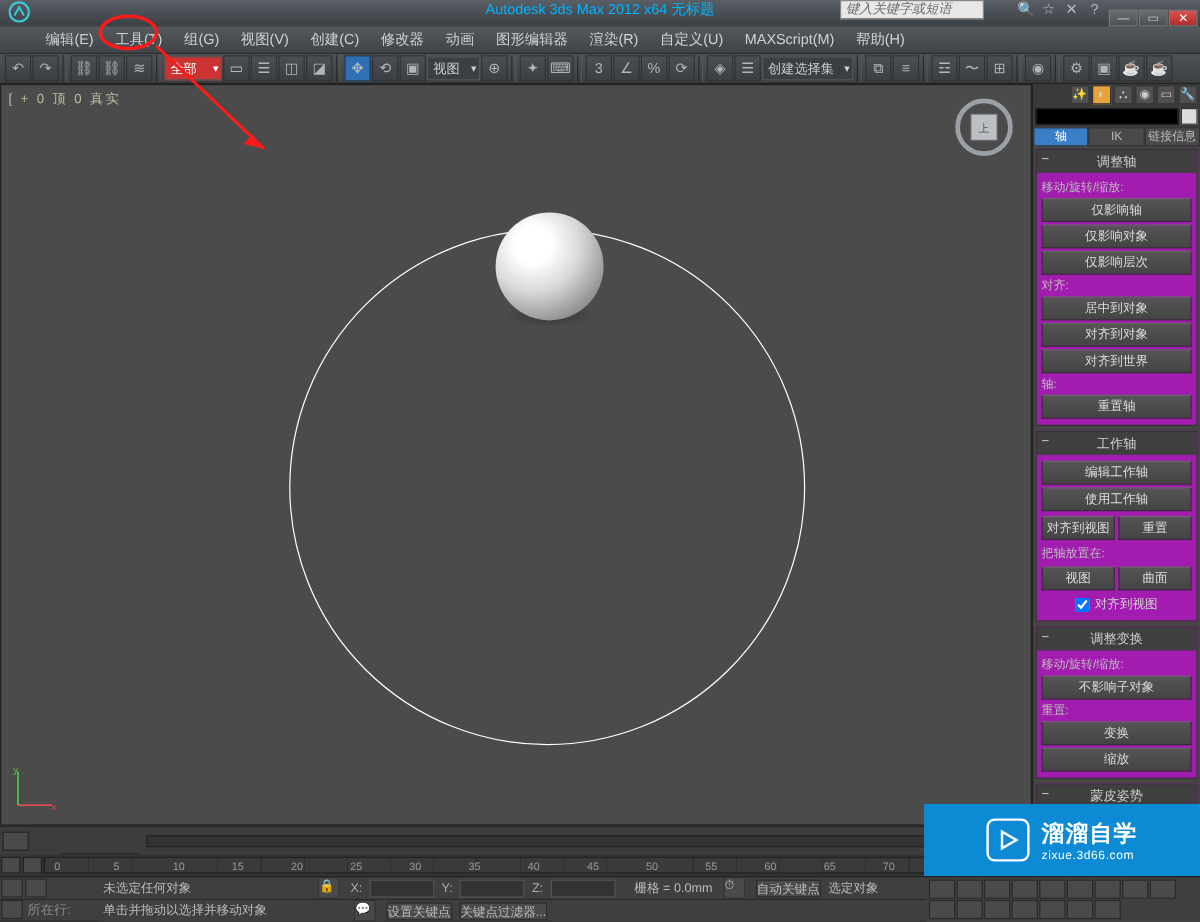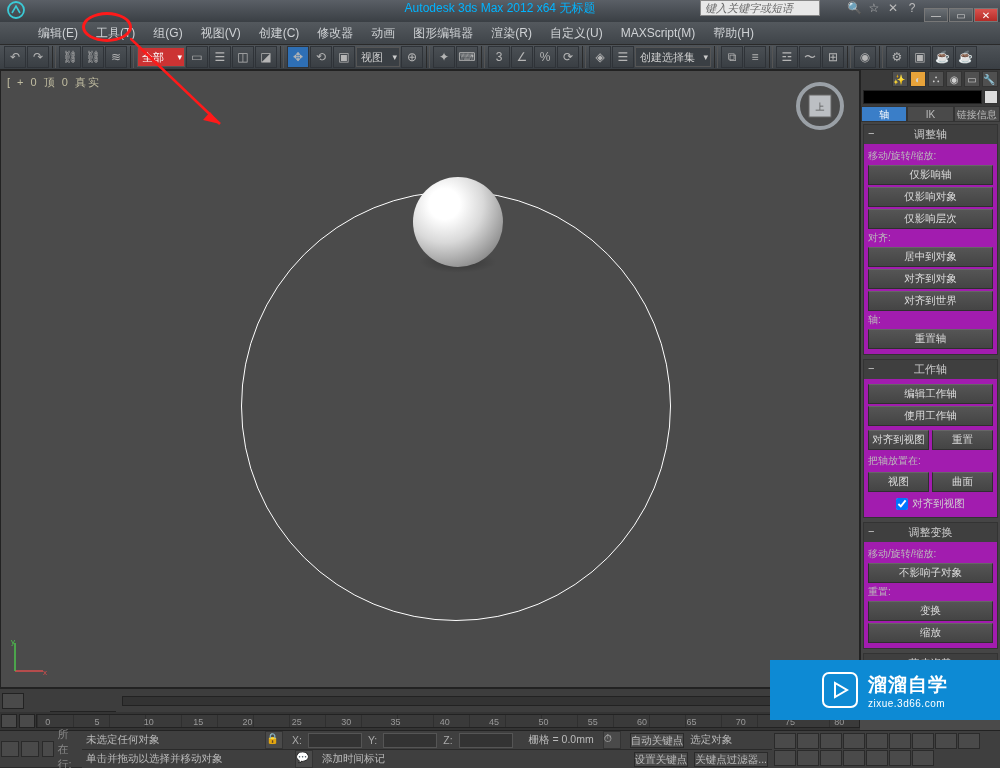--- a/index.html
+++ b/index.html
@@ -66,33 +66,33 @@
 .timeslider { position:absolute; left:0; right:140px; bottom:56px; height:24px; background:#3d3d3d; border-top:1px solid #222; display:flex; align-items:center; }
 .timeslider .handle { width:66px; height:16px; background:linear-gradient(#5a5f64,#444); border:1px solid #222; margin-left:26px; display:flex; align-items:center; justify-content:center; font-size:10px; color:#ddd;margin-top:37px; }
 .timeslider .track { flex:1; margin:0 6px; height:10px; background:#333; border:1px solid #222; }
 
 .trackbar { position:absolute; left:0; right:140px; bottom:38px; height:18px; background:#343434; display:flex; align-items:center; }
 .trackbar .btn { width:16px; height:14px; background:#4a4a4a; border:1px solid #222; margin:0 1px; }
 .trackbar .ruler { flex:1; height:14px; background: repeating-linear-gradient(90deg,#2f2f2f 0,#2f2f2f 1px,#3a3a3a 1px,#3a3a3a 36px); border:1px solid #222; position:relative; color:#999; font-size:9px; }
 .trackbar .ruler span { position:absolute; bottom:0; }
 
 .statusbar { position:absolute; left:0; right:0; bottom:0; height:38px; background:#3f3f3f; border-top:1px solid #222; display:flex; font-size:10.5px; }
-.status-left { width:82px; display:flex; flex-direction:row; }
+.status-left { width:82px; display:flex; flex-direction:column; }
 .status-left .row { flex:1; display:flex; align-items:center; border-bottom:1px solid #2a2a2a; }
 .status-left .sb { width:18px; height:16px; background:#4a4a4a; border:1px solid #2a2a2a; margin:0 1px; }
 .status-left .txt { color:#888; font-size:11px; padding:0 3px; }
 .status-mid { flex:1; display:flex; flex-direction:column; }
 .status-mid .row { flex:1; display:flex; align-items:center; border-bottom:1px solid #2a2a2a; padding:0 4px; gap:6px; color:#bbb; }
 .status-mid .field { background:#333; border:1px solid #555; height:15px; width:54px; }
 .status-mid .lbl { color:#aaa; }
 .status-lock { width:18px; height:18px; background:#4a4a4a; border:1px solid #333; margin:0 3px; }
 .status-right { width:228px; display:flex; flex-wrap:wrap; align-content:center; gap:1px; padding:2px; }
 .status-right .nb { width:22px; height:16px; background:#4a4a4a; border:1px solid #2a2a2a; }
 
-.watermark { position:absolute; right:0; bottom:48px; width:230px; height:60px; background:#0d8ad4; display:flex; align-items:center; justify-content:center; gap:10px; z-index:40; }
+.watermark { position:absolute; right:0; bottom:38px; width:230px; height:60px; background:#0d8ad4; display:flex; align-items:center; justify-content:center; gap:10px; z-index:40; }
 .watermark .logo { width:36px; height:36px; border:2.5px solid #fff; border-radius:7px; display:flex; align-items:center; justify-content:center; }
 .watermark .txt { color:#fff; }
 .watermark .txt .big { font-size:19px; font-weight:bold; letter-spacing:1px; }
 .watermark .txt .small { font-size:10px; letter-spacing:0.5px; }
 </style>
 </head>
 <body>
 
 <div class="titlebar">
   <div class="logo">
@@ -332,21 +332,20 @@
       <span class="lbl">Z:</span>
         <div class="field"></div>
       <span style="margin-left:10px">栅格 = 0.0mm</span>
       <div class="status-lock">⏱</div>
       <div class="txtbtn" style="background:#4a4a4a;border:1px solid #2a2a2a;height:15px">自动关键点</div>
       <div class="dd2">选定对象</div>
     </div>
     <div class="row">
       <span style="flex:0 0 200px">单击并拖动以选择并移动对象</span>
       <div class="status-lock">💬</div>
-      <span style="flex:1">添加时间标记</span>
       <div class="txtbtn" style="background:#4a4a4a;border:1px solid #2a2a2a;height:15px">设置关键点</div>
       <div class="txtbtn" style="background:#4a4a4a;border:1px solid #2a2a2a;height:15px">关键点过滤器...</div>
     </div>
   </div>
   <div class="status-right">
     <div class="nb"></div>
     <div class="nb"></div>
     <div class="nb"></div>
     <div class="nb"></div>
     <div class="nb"></div>

